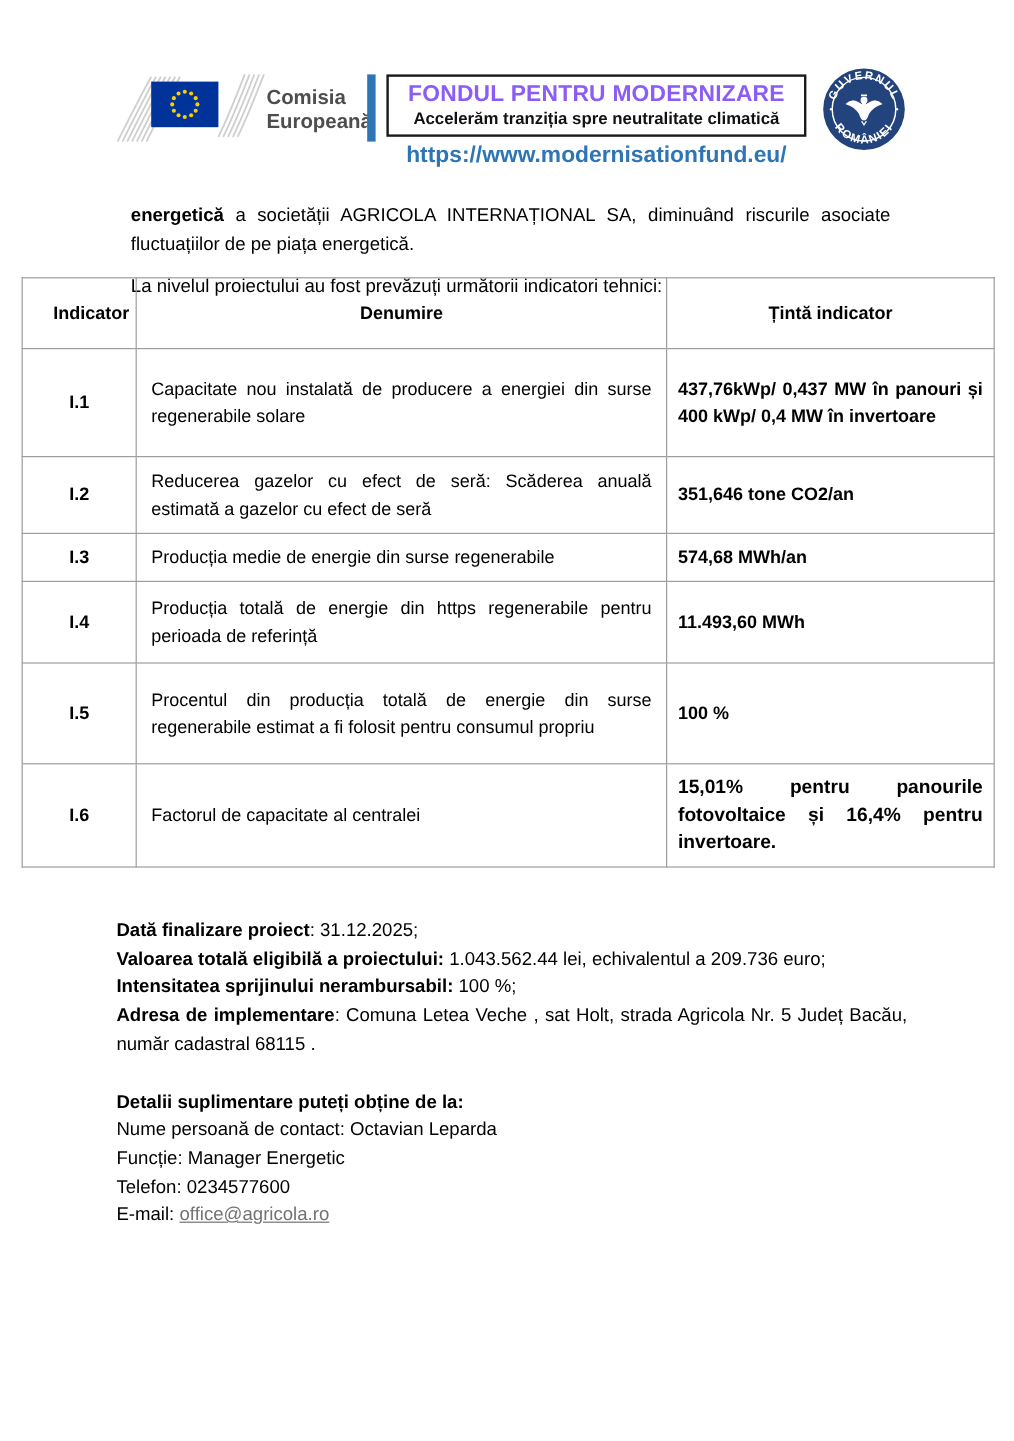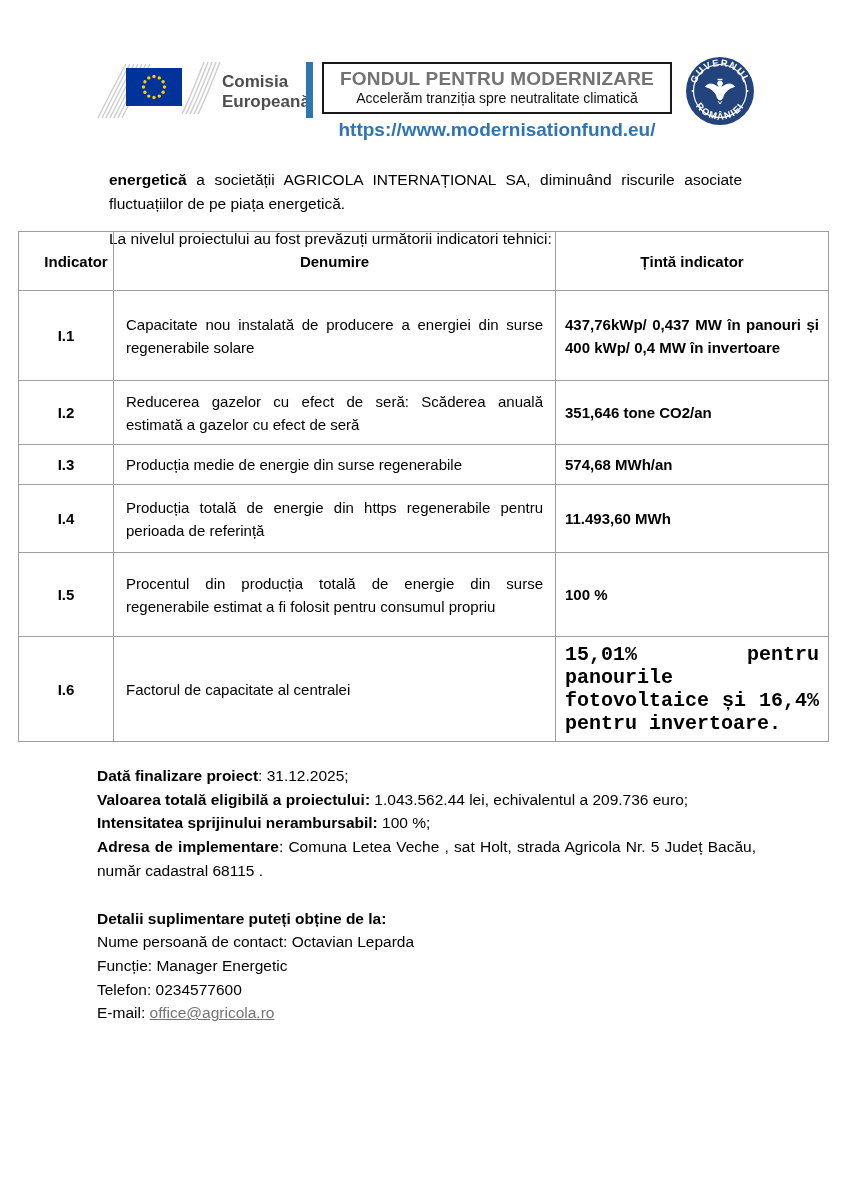--- a/index.html
+++ b/index.html
@@ -7,22 +7,22 @@
     position:relative;width:845px;height:1066px;background:#ffffff;
     font-family:"Liberation Sans","DejaVu Sans",sans-serif;color:#000;overflow:hidden;
   }
   
   .ec-logo{position:absolute;left:96px;top:54px;width:218px;height:72px;}
   .banner-box{
     position:absolute;left:322px;top:62px;width:346px;height:48px;
     border:2px solid #1a1a1a;background:#fff;text-align:center;
     display:flex;flex-direction:column;justify-content:center;gap:1px;
   }
-  .banner-title{font-size:19px;font-weight:bold;color:#737373;letter-spacing:.2px;line-height:1.1;}
-  .banner-subtitle{font-size:14px;font-weight:normal;color:#111;line-height:1.1;}
+  .banner-title{font-size:19px;font-weight:bold;color:#8b5cf6;letter-spacing:.2px;line-height:1.1;}
+  .banner-subtitle{font-size:14px;font-weight:bold;color:#111;line-height:1.1;}
   .banner-url{
     position:absolute;left:322px;top:119px;width:350px;text-align:center;
     font-size:19px;font-weight:bold;color:#2E75B6;text-decoration:none;
   }
   .gov-seal{position:absolute;left:684px;top:55px;width:72px;height:72px;}
   
   .intro{position:absolute;left:97px;top:156px;width:657px;font-size:15.5px;line-height:23.6px;}
   .intro p{margin:12px;text-align:justify;}
   .intro p.last{text-align:left;}
   .bold{font-weight:bold;}
@@ -38,21 +38,21 @@
     border:1px solid #9d9d9d;vertical-align:middle;line-height:23px;
   }
   table.ind th{font-weight:bold;text-align:center;padding:6px 20px;}
   th .wrapnarrow{display:inline-block;width:74px;overflow-wrap:anywhere;}
   tr.hrow{height:59px;}
   tr.r1{height:90px;} tr.r2{height:64px;} tr.r3{height:40px;}
   tr.r4{height:68px;} tr.r5{height:84px;} tr.r6{height:86px;}
   td.id{font-weight:bold;text-align:center;}
   td.name{padding:6px 12px;text-align:justify;}
   td.target{padding:6px 9px;font-weight:bold;text-align:justify;}
-  td.target.serif{font-family:Liberation Mono, monospace;font-size:20px;}
+  td.target.serif{font-family:Liberation Sans, sans-serif;font-size:16px;}
   
   .details{position:absolute;left:97px;top:764px;width:659px;font-size:15.5px;line-height:23.7px;}
   .details p{margin:0;text-align:justify;}
   .details p.nojust{text-align:left;}
   .contact-heading{margin-top:24px !important;font-weight:bold;}
   a.email-link{color:#737373;}
   
   .footer-bar{
     position:absolute;left:30px;top:1186px;width:788px;height:13px;border-radius:6px;
     background:linear-gradient(90deg,#7f9fc6 0%,#dde7f3 38%,#5c85b4 68%,#17365d 100%);

